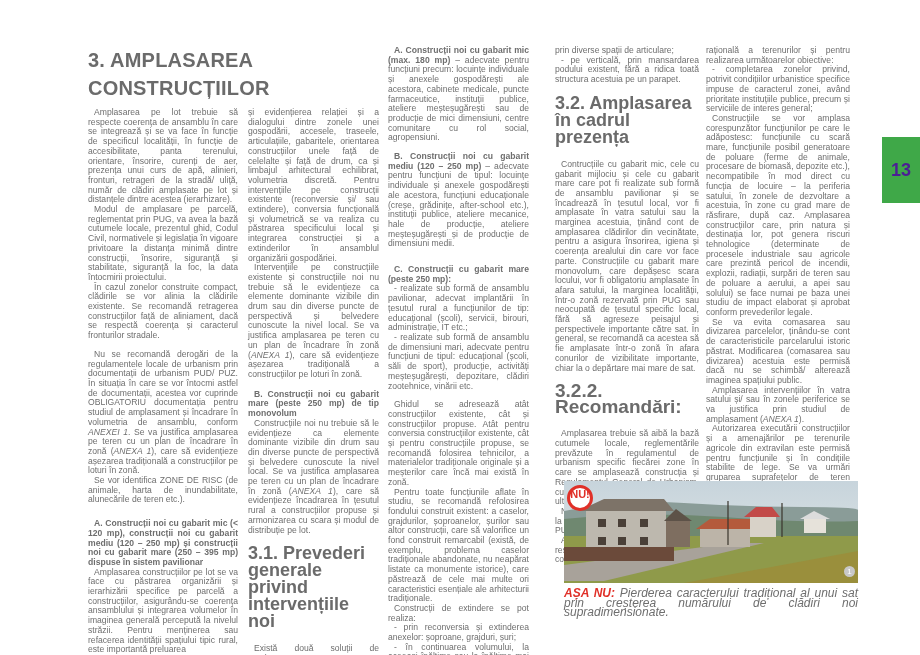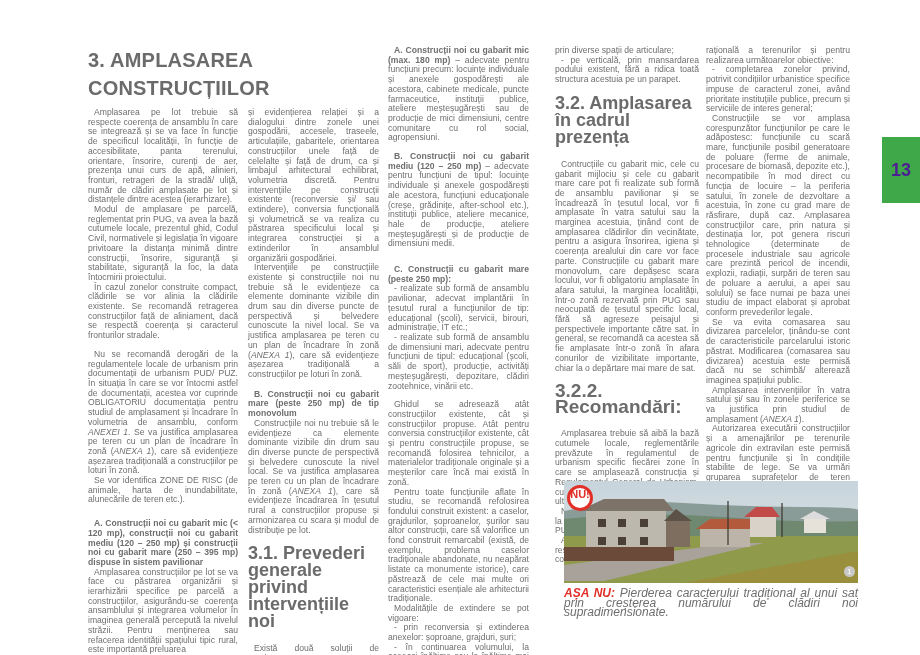--- a/index.html
+++ b/index.html
@@ -62,21 +62,21 @@
 </div>
 
 <div class="col" id="c3">
   <p><b>A. Construcții noi cu gabarit mic (max. 180 mp)</b><span> – adecvate pentru funcțiuni precum: locuințe individuale și anexele gospodărești ale acestora, cabinete medicale, puncte farmaceutice, instituții publice, ateliere meșteșugărești sau de producție de mici dimensiuni, centre comunitare cu rol social, agropensiuni.</span></p>
   <p class="gap"><b>B. Construcții noi cu gabarit mediu (120 – 250 mp)</b><span> – adecvate pentru funcțiuni de tipul: locuințe individuale și anexele gospodărești ale acestora, funcțiuni educaționale (creșe, grădinițe, after-school etc.), instituții publice, ateliere mecanice, hale de producție, ateliere meșteșugărești și de producție de dimensiuni medii.</span></p>
   <h4 style="margin-top:16px;text-indent:6px;">C. Construcții cu gabarit mare (peste 250 mp):</h4>
   <p>- realizate sub formă de ansamblu pavilionar, adecvat implantării în țesutul rural a funcțiunilor de tip: educațional (școli), servicii, birouri, administrație, IT etc.;</p>
   <p>- realizate sub formă de ansamblu de dimensiuni mari, adecvate pentru funcțiuni de tipul: educațional (școli, săli de sport), producție, activități meșteșugărești, depozitare, clădiri zootehnice, vinării etc.</p>
   <p class="gap">Ghidul se adresează atât construcțiilor existente, cât și construcțiilor propuse. Atât pentru conversia construcțiilor existente, cât și pentru construcțiile propuse, se recomandă folosirea tehnicilor, a materialelor tradiționale originale și a meșterilor care încă mai există în zonă.</p>
   <p>Pentru toate funcțiunile aflate în studiu, se recomandă refolosirea fondului construit existent: a caselor, grajdurilor, șoproanelor, șurilor sau altor construcții, care să valorifice un fond construit remarcabil (există, de exemplu, problema caselor tradiționale abandonate, nu neapărat listate ca monumente istorice), care păstrează de cele mai multe ori caracteristici esențiale ale arhitecturii tradiționale.</p>
-  <p>Modalitățile de extindere se pot vigoare:</p>
+  <p>Construcții de extindere se pot realiza:</p>
   <p>- prin reconversia și extinderea anexelor: șoproane, grajduri, șuri;</p>
   <p>- în continuarea volumului, la aceeași înălțime sau la înălțime mai mică decât acoperișul existent, păstrând însă forma acestuia și respectând ierarhia volumelor;</p>
 
 </div>
 
 <div class="col" id="c4">
   <p style="text-indent:0">prin diverse spații de articulare;</p>
   <p>- pe verticală, prin mansardarea podului existent, fără a ridica toată structura acestuia pe un parapet.</p>
   <div class="h2">
     <div>3.2. Amplasarea</div>

